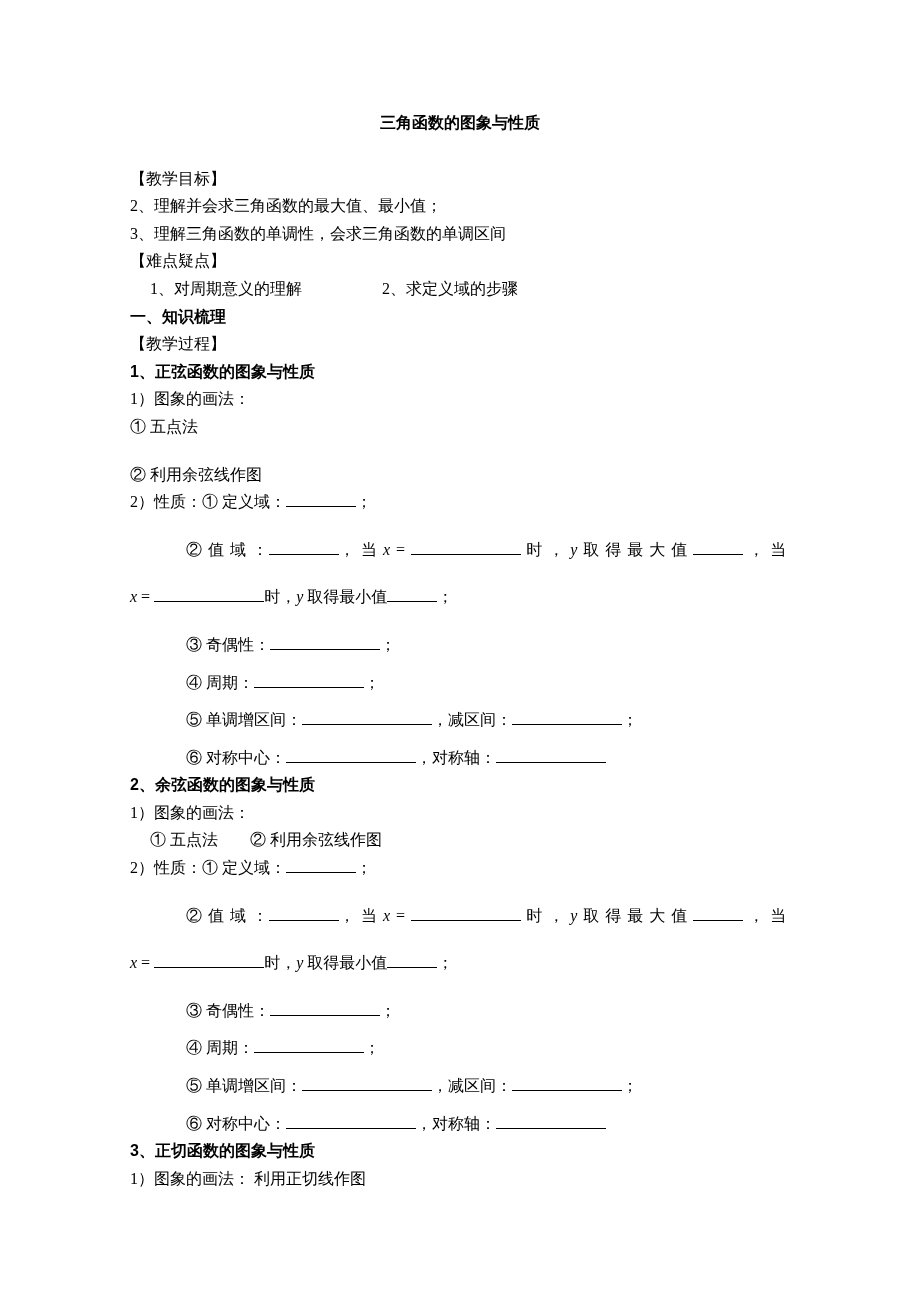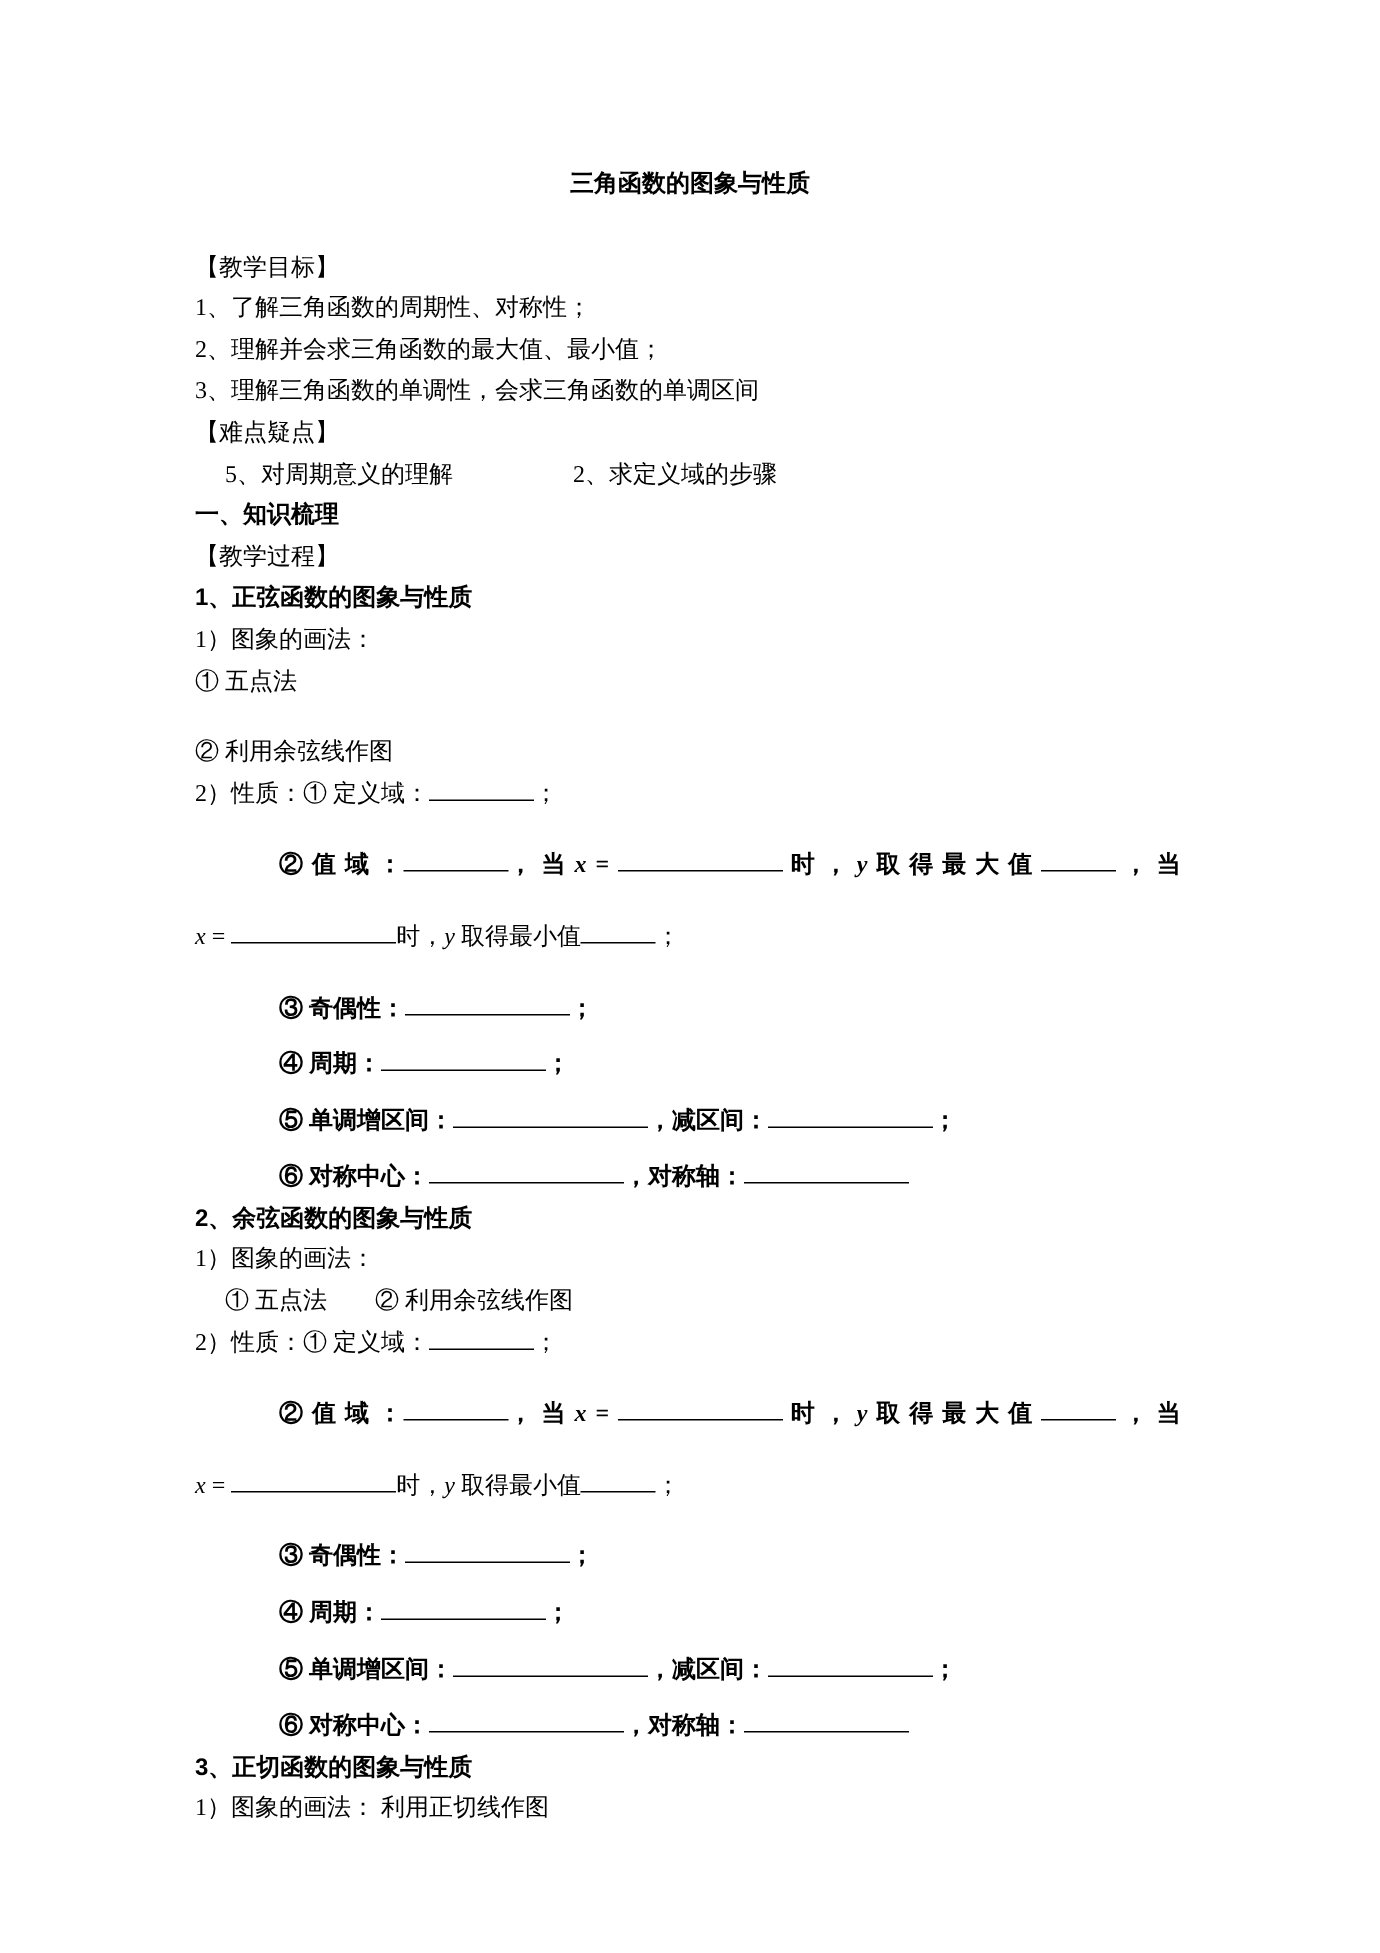--- a/index.html
+++ b/index.html
@@ -30,21 +30,20 @@
       font-weight: bold;
     }
     .line {
       margin: 2px 0;
     }
     .indent1 {
       padding-left: 20px;
     }
     .indent2 {
       padding-left: 56px;
-      font-weight: bold;
     }
     .two-col {
       display: flex;
       flex-direction: row;
       gap: 80px;
     }
     .blank {
       display: inline-block;
       border-bottom: 1px solid #000;
       height: 0.9em;
@@ -73,27 +72,26 @@
     }
   </style>
 </head>
 <body>
 
 <div class="page">
 
   <div class="title">三角函数的图象与性质</div>
 
   <div class="line">【教学目标】</div>
-  <div class="line">1、了解三角函数的周期性、对称性；</div>
   <div class="line">2、理解并会求三角函数的最大值、最小值；</div>
   <div class="line">3、理解三角函数的单调性，会求三角函数的单调区间</div>
 
   <div class="line">【难点疑点】</div>
   <div class="line indent1 two-col">
-    <span>5、对周期意义的理解</span>
+    <span>1、对周期意义的理解</span>
     <span>2、求定义域的步骤</span>
   </div>
 
   <div class="line bold">一、知识梳理</div>
   <div class="line">【教学过程】</div>
 
   <div class="line bold">1、正弦函数的图象与性质</div>
   <div class="line">1）图象的画法：</div>
   <div class="line">① 五点法</div>
   <div class="spacer"></div>

